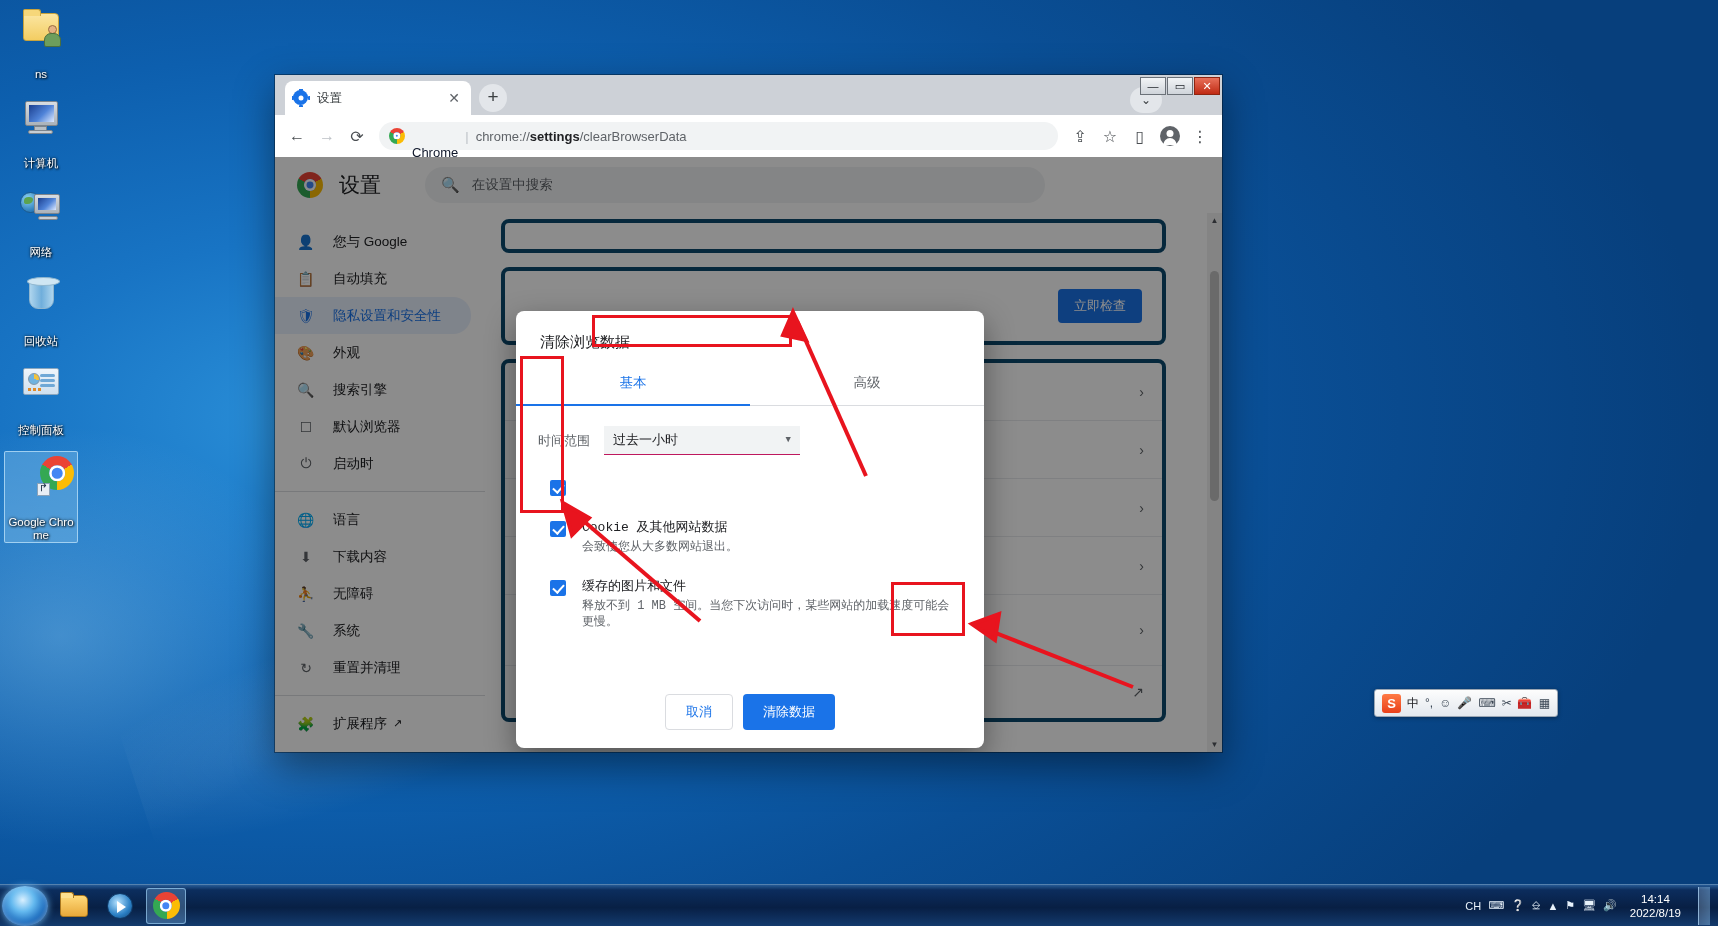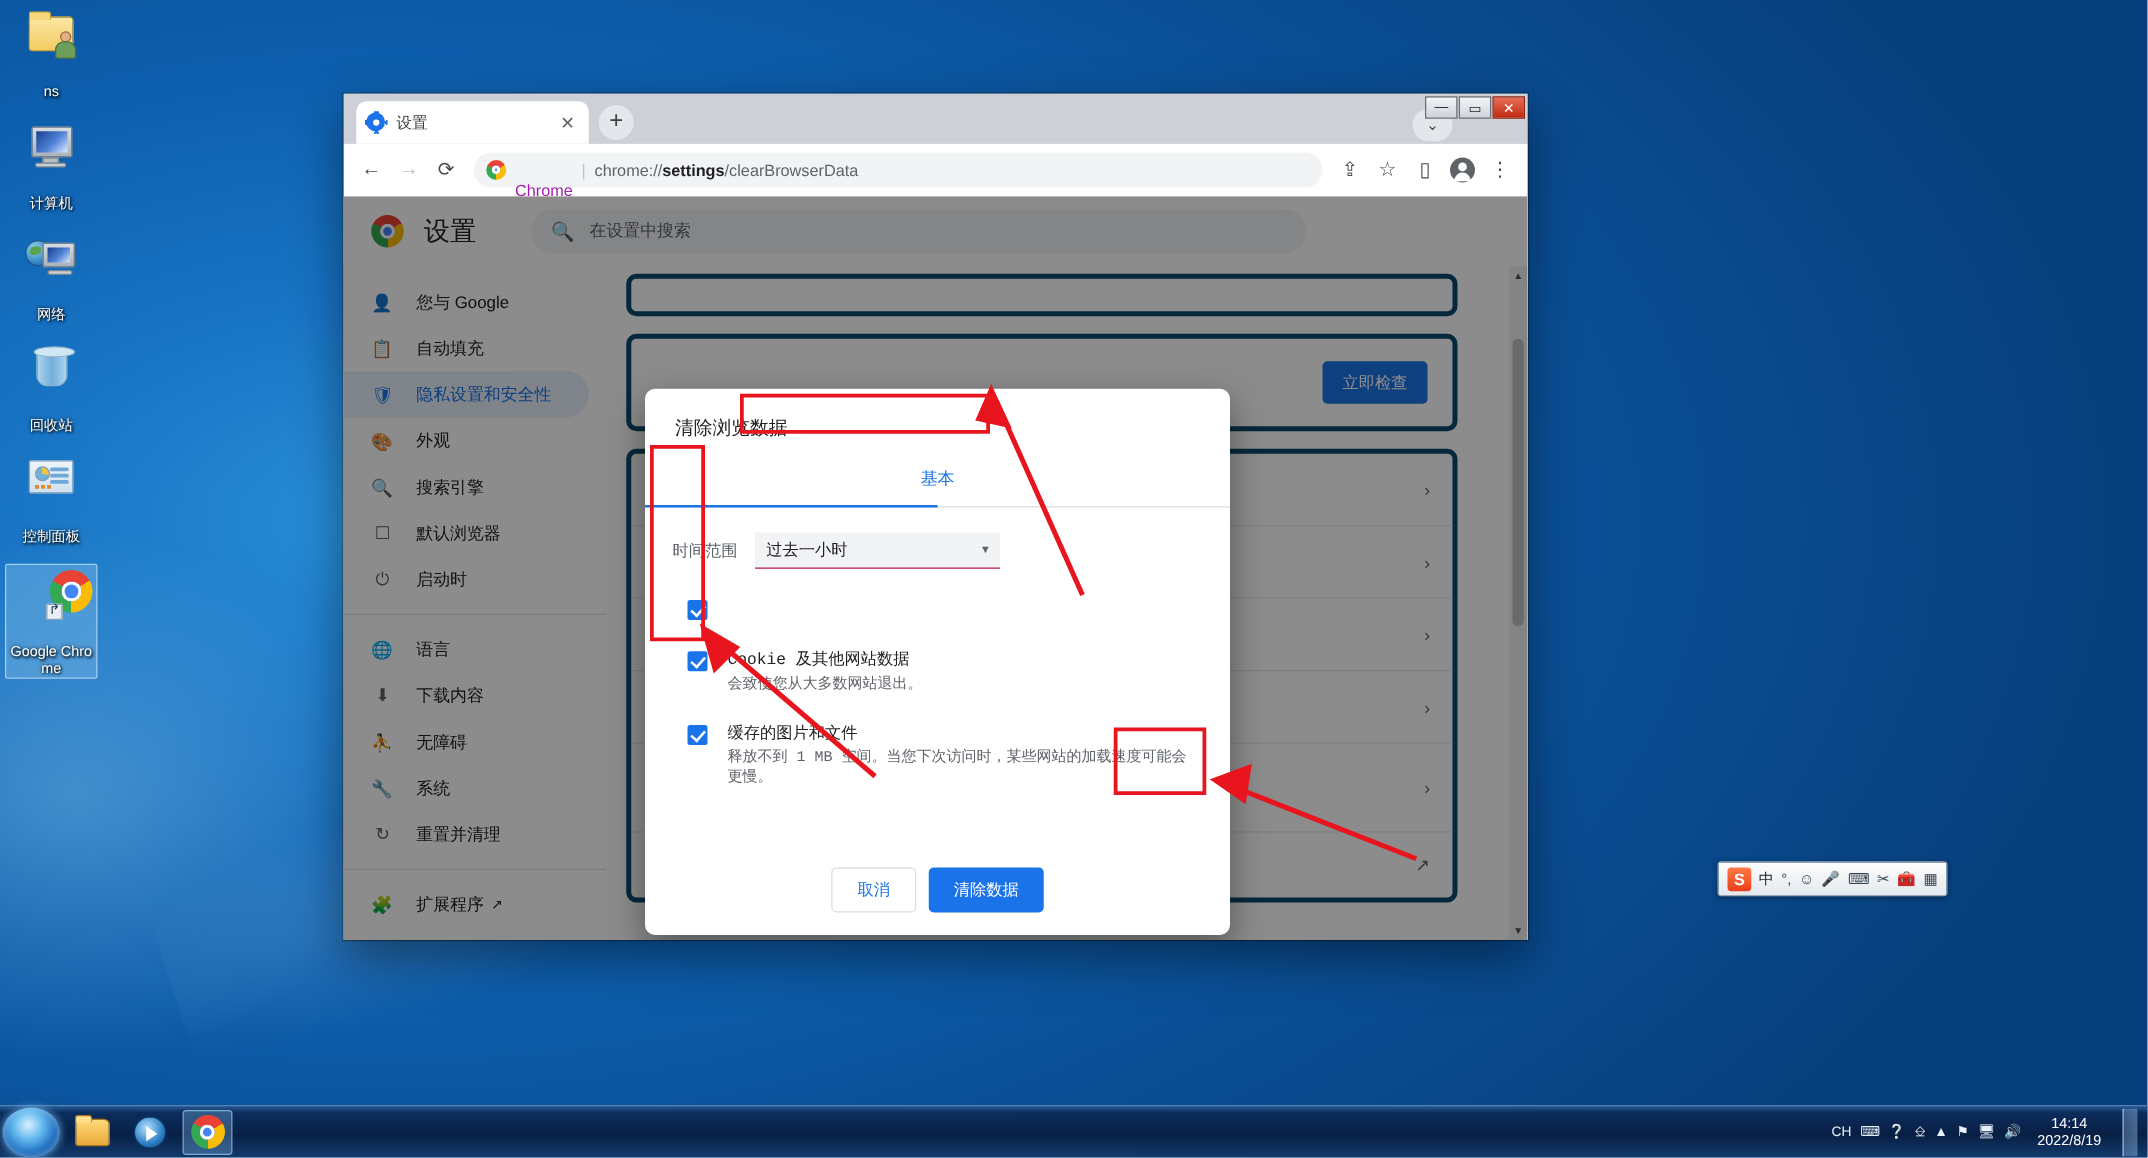--- a/index.html
+++ b/index.html
@@ -138,21 +138,21 @@
 
   #toolbar { height: 42px; background: #fff; display: flex; align-items: center; padding: 0 8px; gap: 2px; }
   .tb-icon { width: 28px; height: 28px; display: flex; align-items: center; justify-content: center;
              color: #4a4e52; font-size: 16px; border-radius: 50%; flex: none; }
   .tb-icon.fwd { color: #bdc1c6; }
   #omnibox {
     flex: 1; height: 28px; background: #f1f3f4; border-radius: 14px; margin: 0 6px;
     display: flex; align-items: center; padding: 0 10px; gap: 7px; font-size: 13px; color: #202124;
   }
   .omni-chrome-badge { width: 16px; height: 16px; flex:none; }
-  .omni-label { color:#a21caf;margin-top:32px; }
+  .omni-label { color:#0f172a;margin-top:32px; }
   .omni-sep { color: #bdc1c6; }
   .omni-url { color:#5f6368; }
   .omni-url b { color: #202124; font-weight: 700; }
   .avatar-circle { width: 20px; height: 20px; border-radius: 50%; background: #5f6368; position: relative; }
   .avatar-circle::before { content:""; position:absolute; left:50%; top:4px; transform:translateX(-50%);
      width:7px; height:7px; border-radius:50%; background:#fff;}
   .avatar-circle::after { content:""; position:absolute; left:50%; bottom:1.5px; transform:translateX(-50%);
      width:13px; height:7px; border-radius:7px 7px 0 0; background:#fff;}
 
   
@@ -523,20 +523,21 @@
         </div>
       </div>
     </div>
 
     <div id="modal-scrim"></div>
 
     <div id="cbd-dialog">
       <div id="cbd-title">清除浏览数据</div>
       <div id="cbd-tabs">
         <div class="cbd-tab active">基本</div>
+        <div class="cbd-tab">高级</div>
         <div class="cbd-underline"></div>
       </div>
 
       <div id="cbd-body">
         <div class="timerange-row">
           <div class="tr-label">时间范围</div>
           <div class="tr-select">
             <span>过去一小时</span>
             <span class="tr-caret">▼</span>
           </div>

